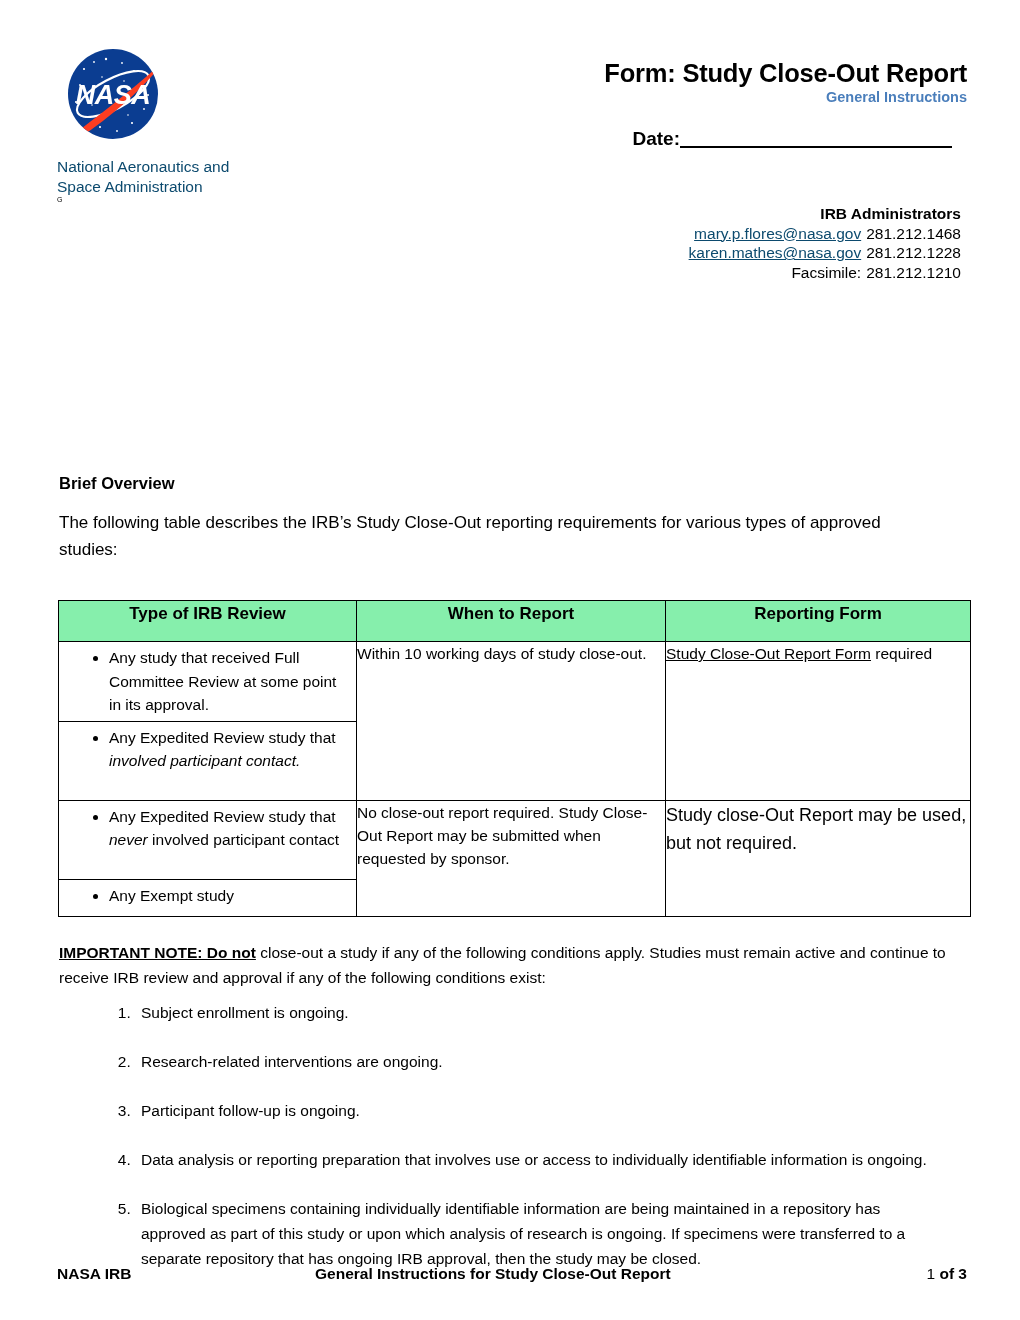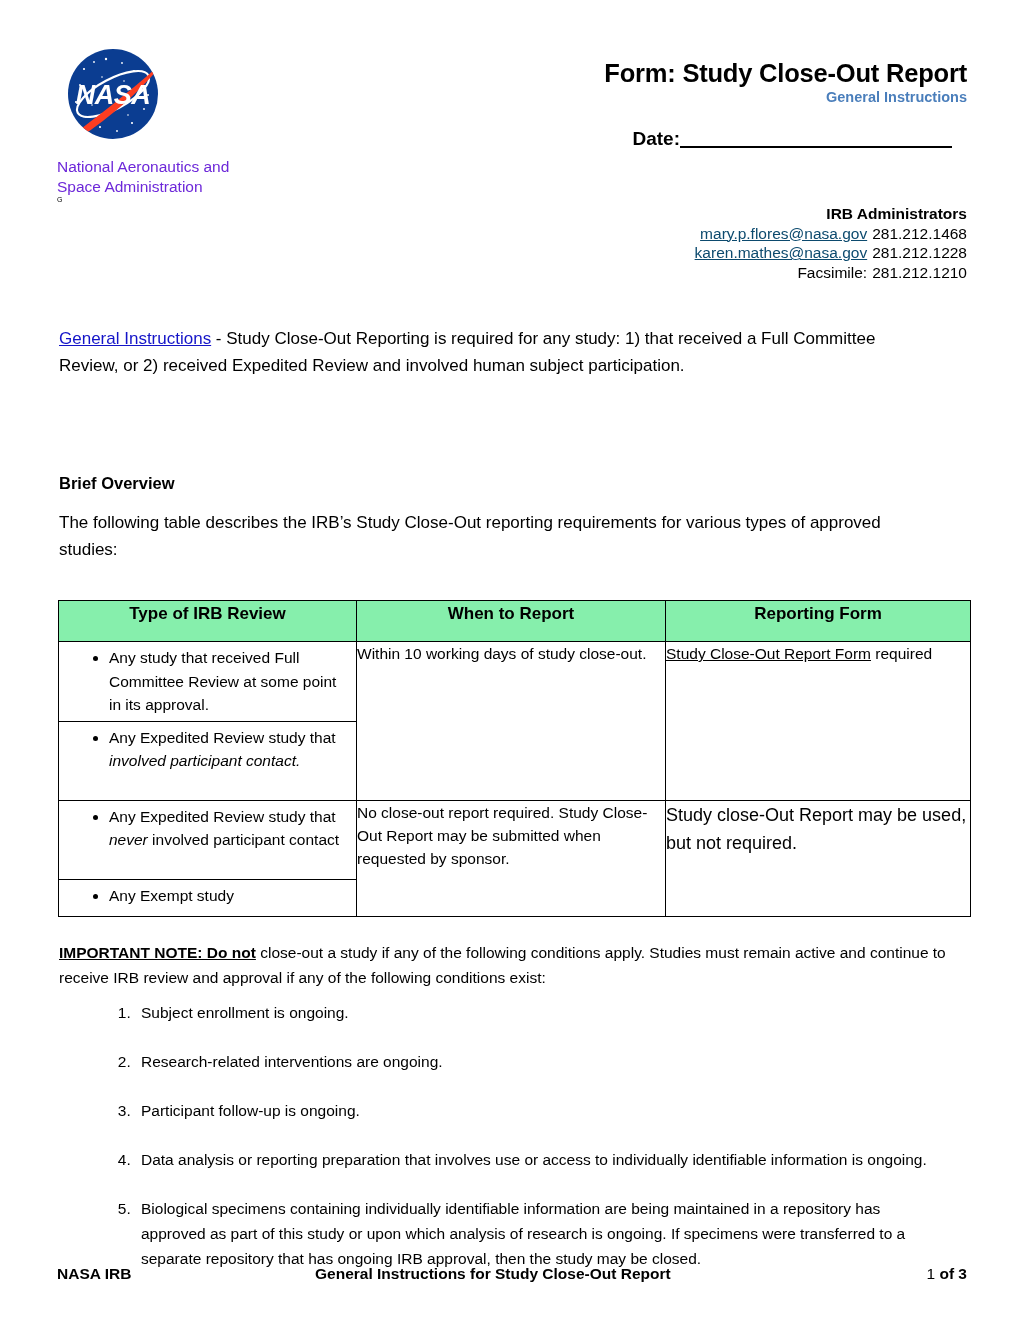--- a/index.html
+++ b/index.html
@@ -36,21 +36,21 @@
     height: 95px;
   }
   .nasa-logo { display: block; }
 
   .agency-name {
     position: absolute;
     left: 57px;
     top: 157px;
     font-size: 15.5px;
     line-height: 19.5px;
-    color: #6d28d9;
+    color: #0c4a6e;
     white-space: pre-line;
   }
   .g-mark {
     position: absolute;
     left: 57px;
     top: 196px;
     font-size: 7px;
     line-height: 7px;
     color: #000;
   }
@@ -93,21 +93,21 @@
   }
   .date-line .rule {
     display: inline-block;
     border-bottom: 2.5px solid #000;
     width: 272px;
     vertical-align: -3px;
   }
 
   .admins {
     position: absolute;
-    right: 53px;
+    right: 59px;
     top: 204px;
     text-align: right;
     font-size: 15.5px;
     line-height: 19.6px;
   }
   .admins .admin-title { font-weight: bold; }
   .admins a {
     color: #0c4a6e;
     text-decoration: underline;
   }
@@ -299,23 +299,20 @@
       </div>
       <div class="row">
         <a href="#">karen.mathes@nasa.gov</a><span class="num">281.212.1228</span>
       </div>
       <div class="row">
         <span>Facsimile:</span><span class="num">281.212.1210</span>
       </div>
     </div>
   </div>
 
-  <div class="intro">
-    <span class="link">General Instructions</span><span> - Study Close-Out Reporting is required for any study:  1) that received a Full Committee Review, or 2) received Expedited Review and involved human subject participation.</span>
-  </div>
 
   <div class="overview-head">Brief Overview</div>
   <div class="overview-text">The following table describes the IRB’s Study Close-Out reporting requirements for various types of approved studies:</div>
 
   <div class="tbl-wrap">
     <table class="main">
       <colgroup>
         <col style="width:298px">
         <col style="width:309px">
         <col style="width:305px">

